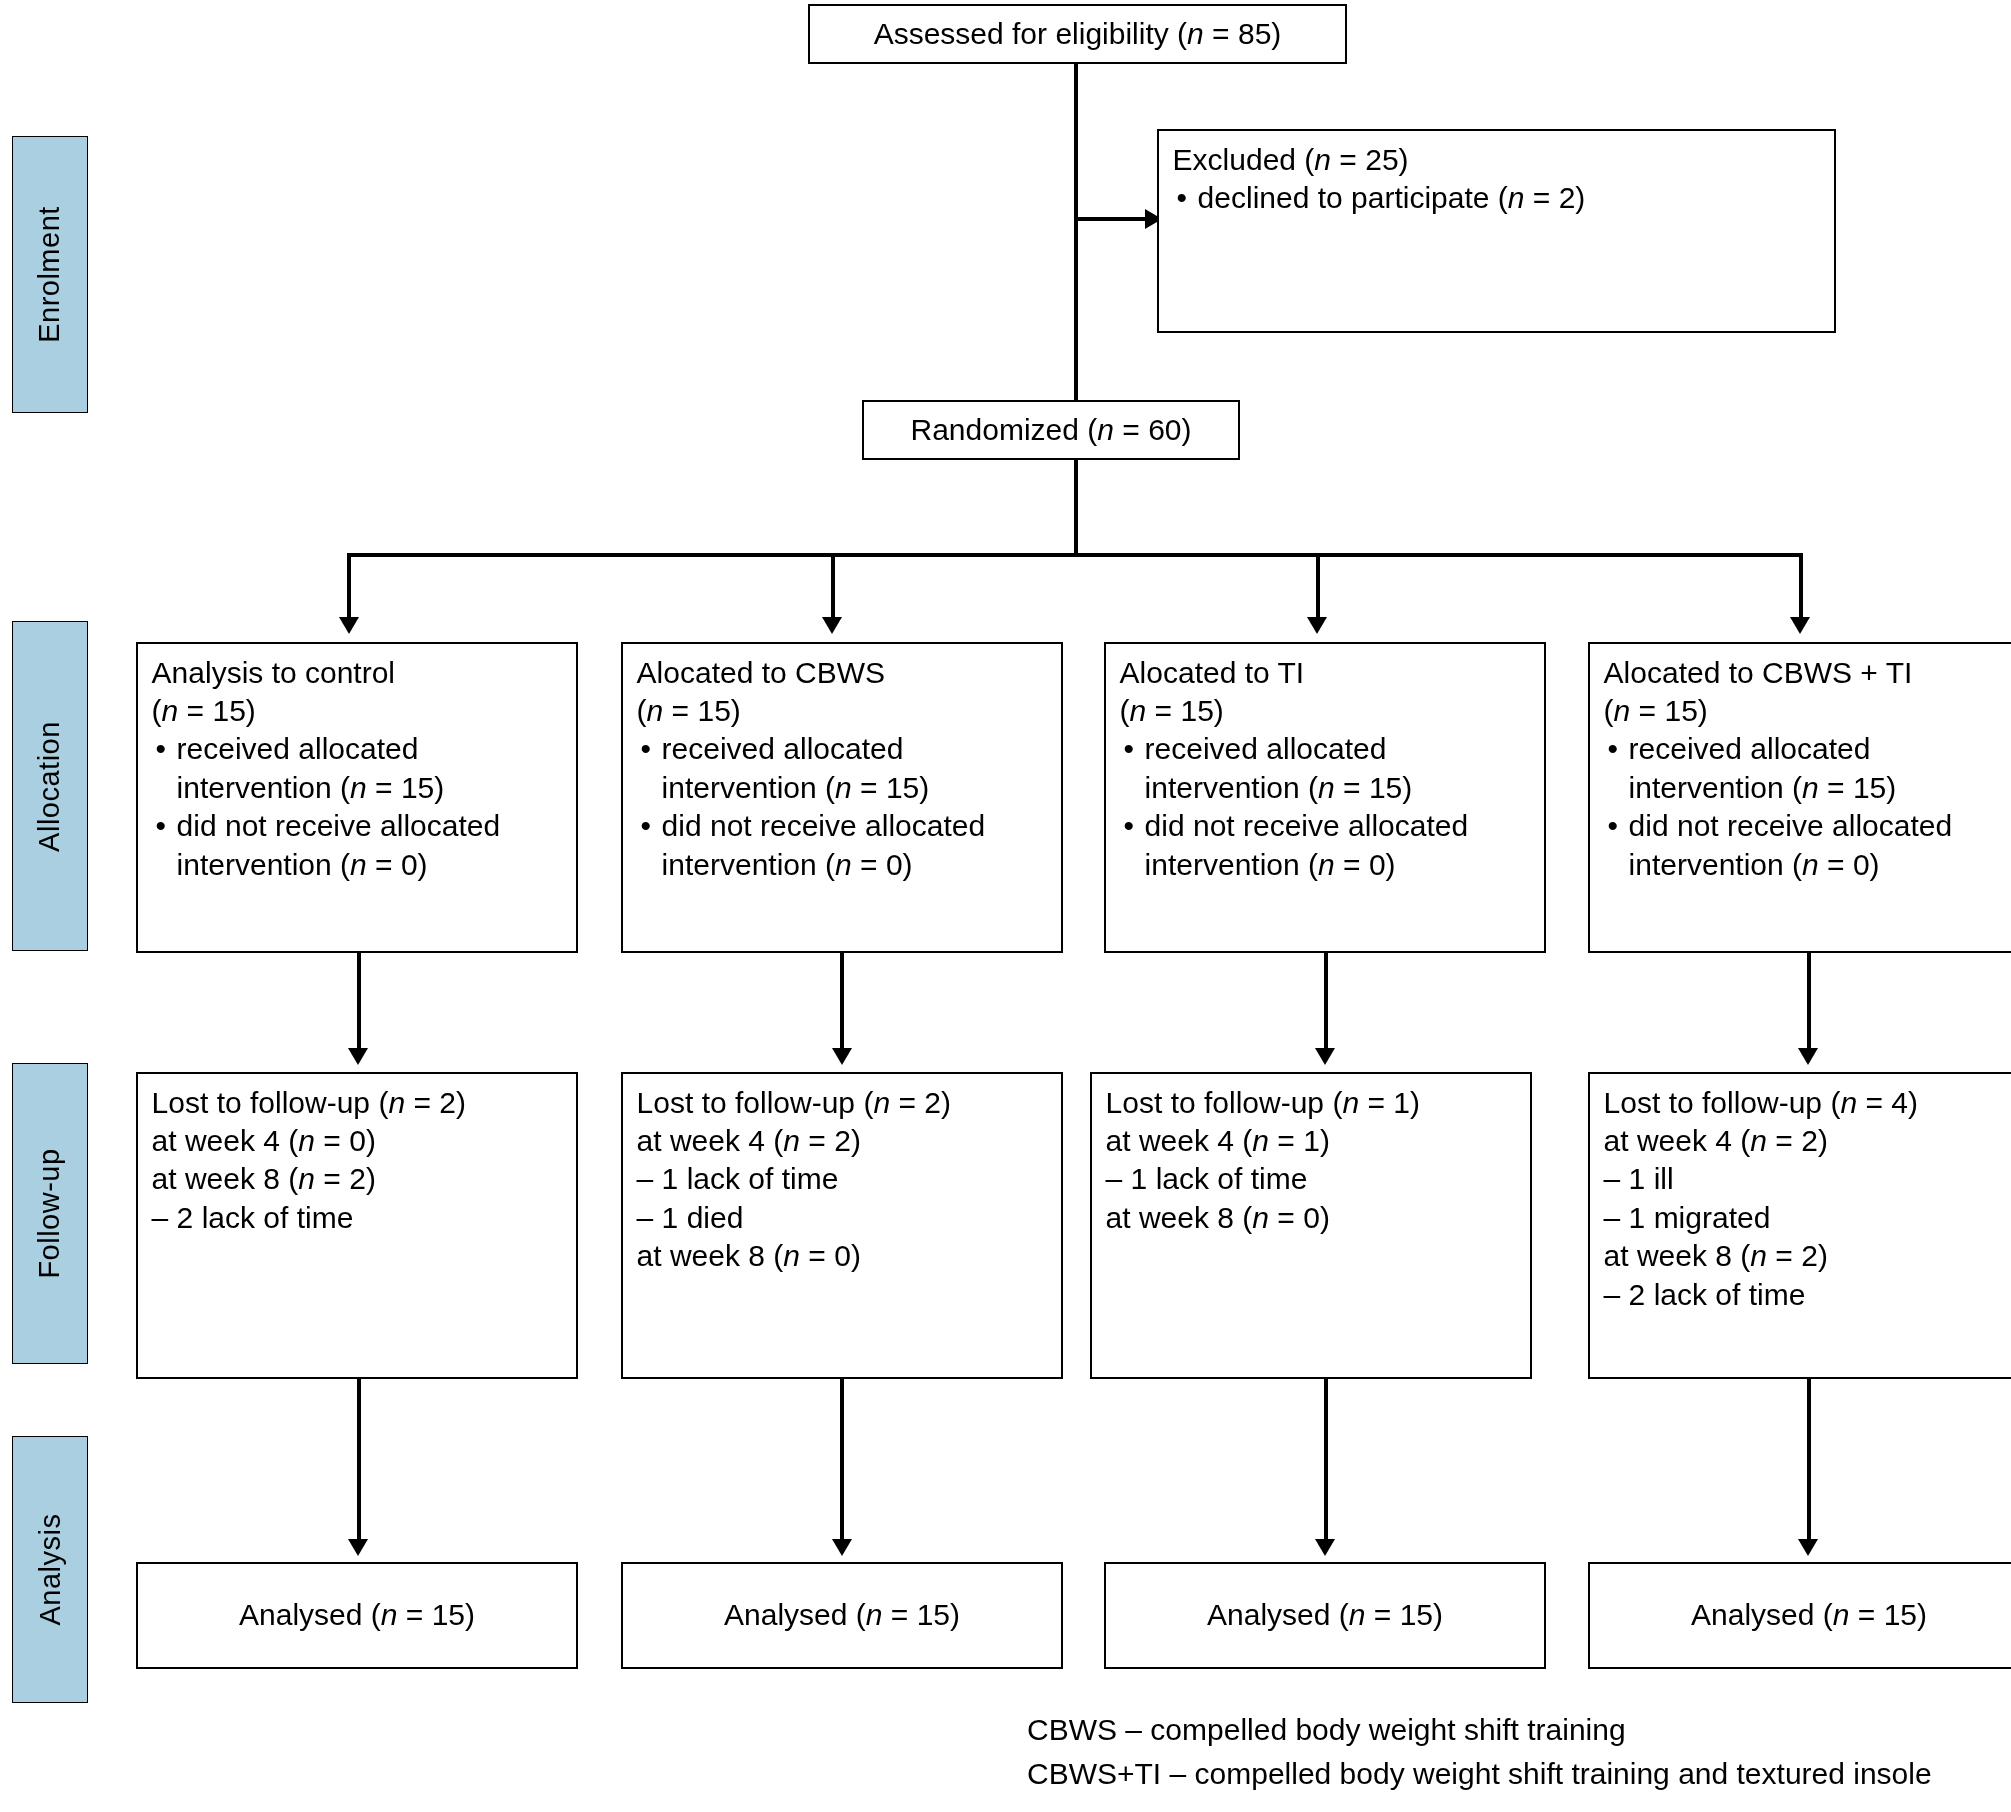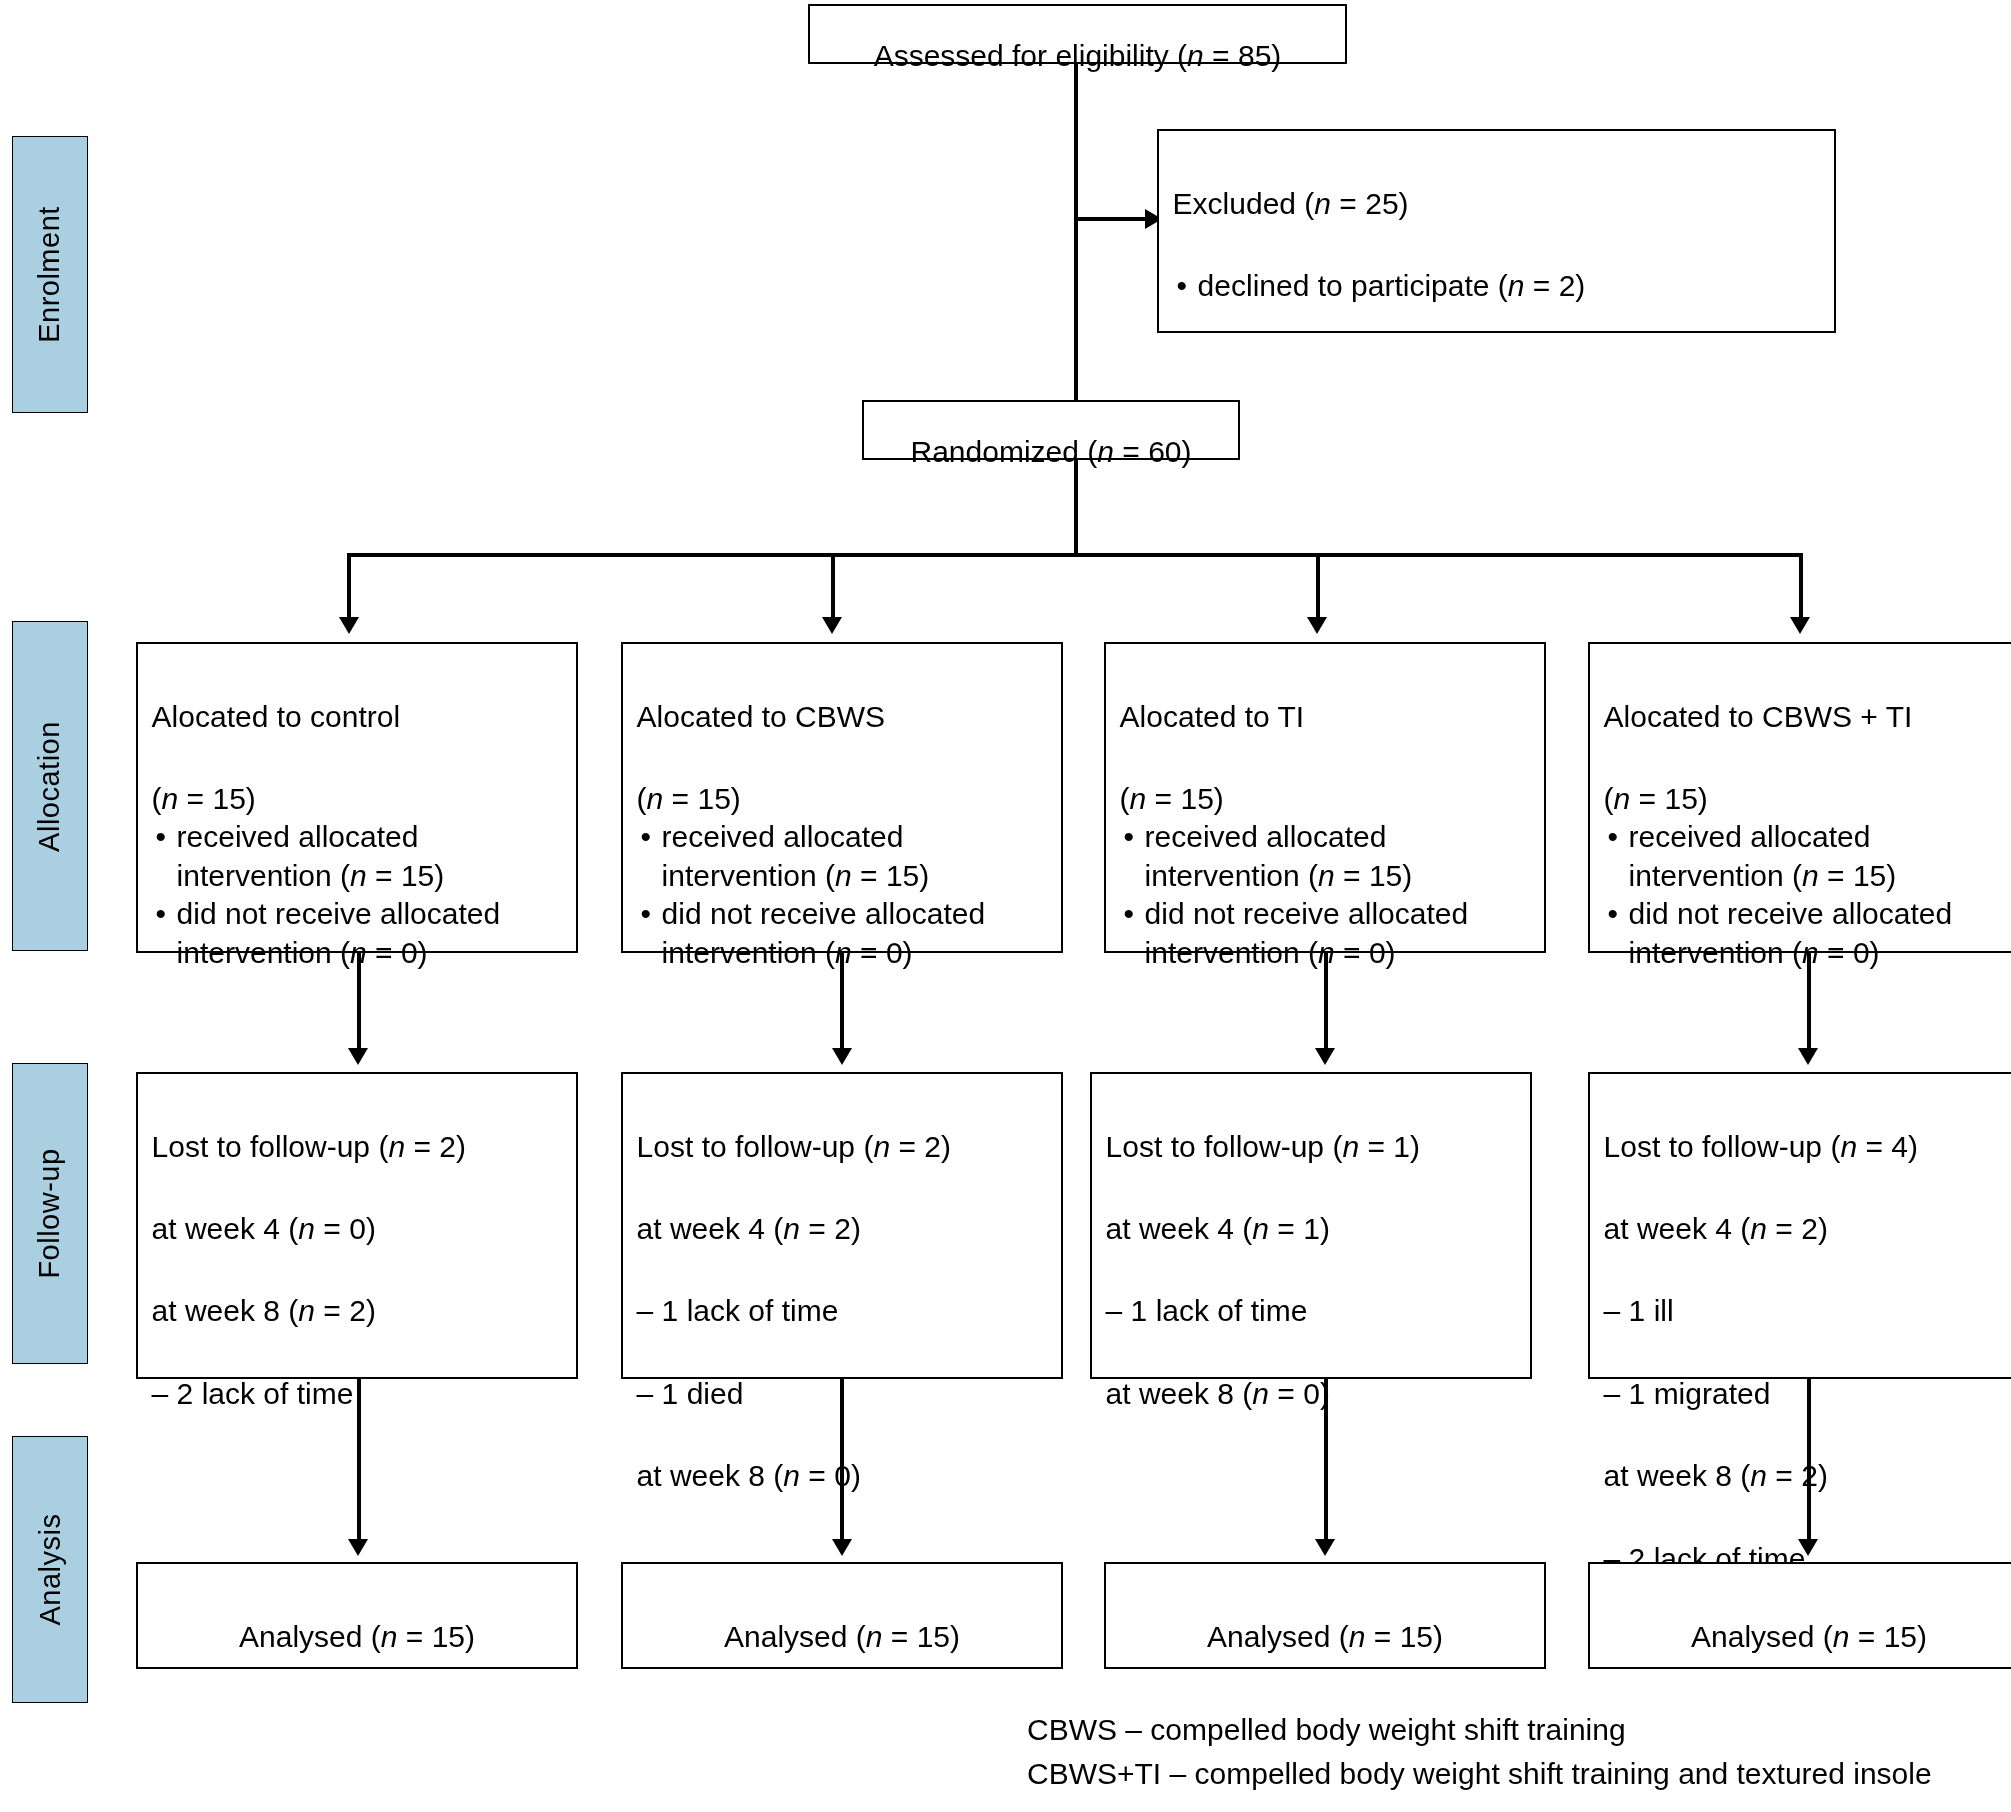--- a/index.html
+++ b/index.html
@@ -43,21 +43,20 @@
     line-height: 1.28;
   }
   .box.center {
     display: flex;
     align-items: center;
     justify-content: center;
     padding: 5.8px 17.5px;
   }
   .box .line {
     white-space: nowrap;
-    margin-top: 44px;
   }
   .box .bullet {
     position: relative;
     padding-left: 25px;
   }
   .box .bullet::before {
     content: "\2022";
     position: absolute;
     left: 3.9px;
     top: 0;
@@ -141,21 +140,21 @@
   <div class="vline" style="left:831px; top:553px; width:3.9px; height:74px;"></div>
   <div class="arrowhead arrow-down" style="left:822px; top:617px;"></div>
 
   <div class="vline" style="left:1316px; top:553px; width:3.9px; height:74px;"></div>
   <div class="arrowhead arrow-down" style="left:1307px; top:617px;"></div>
 
   <div class="vline" style="left:1799px; top:553px; width:3.9px; height:74px;"></div>
   <div class="arrowhead arrow-down" style="left:1790px; top:617px;"></div>
 
   <div class="box" style="left:136px; top:642px; width:442px; height:311px;">
-    <div class="line">Alocated to control</div>
+    <div class="line">Analysis to control</div>
     <div class="line">(<span class="ital">n</span> = 15)</div>
     <div class="bullet wrapline">received allocated intervention (<span class="ital">n</span> = 15)</div>
     <div class="bullet wrapline">did not receive allocated intervention (<span class="ital">n</span> = 0)</div>
   </div>
 
   <div class="box" style="left:621px; top:642px; width:442px; height:311px;">
     <div class="line">Alocated to CBWS</div>
     <div class="line">(<span class="ital">n</span> = 15)</div>
     <div class="bullet wrapline">received allocated intervention (<span class="ital">n</span> = 15)</div>
     <div class="bullet wrapline">did not receive allocated intervention (<span class="ital">n</span> = 0)</div>

